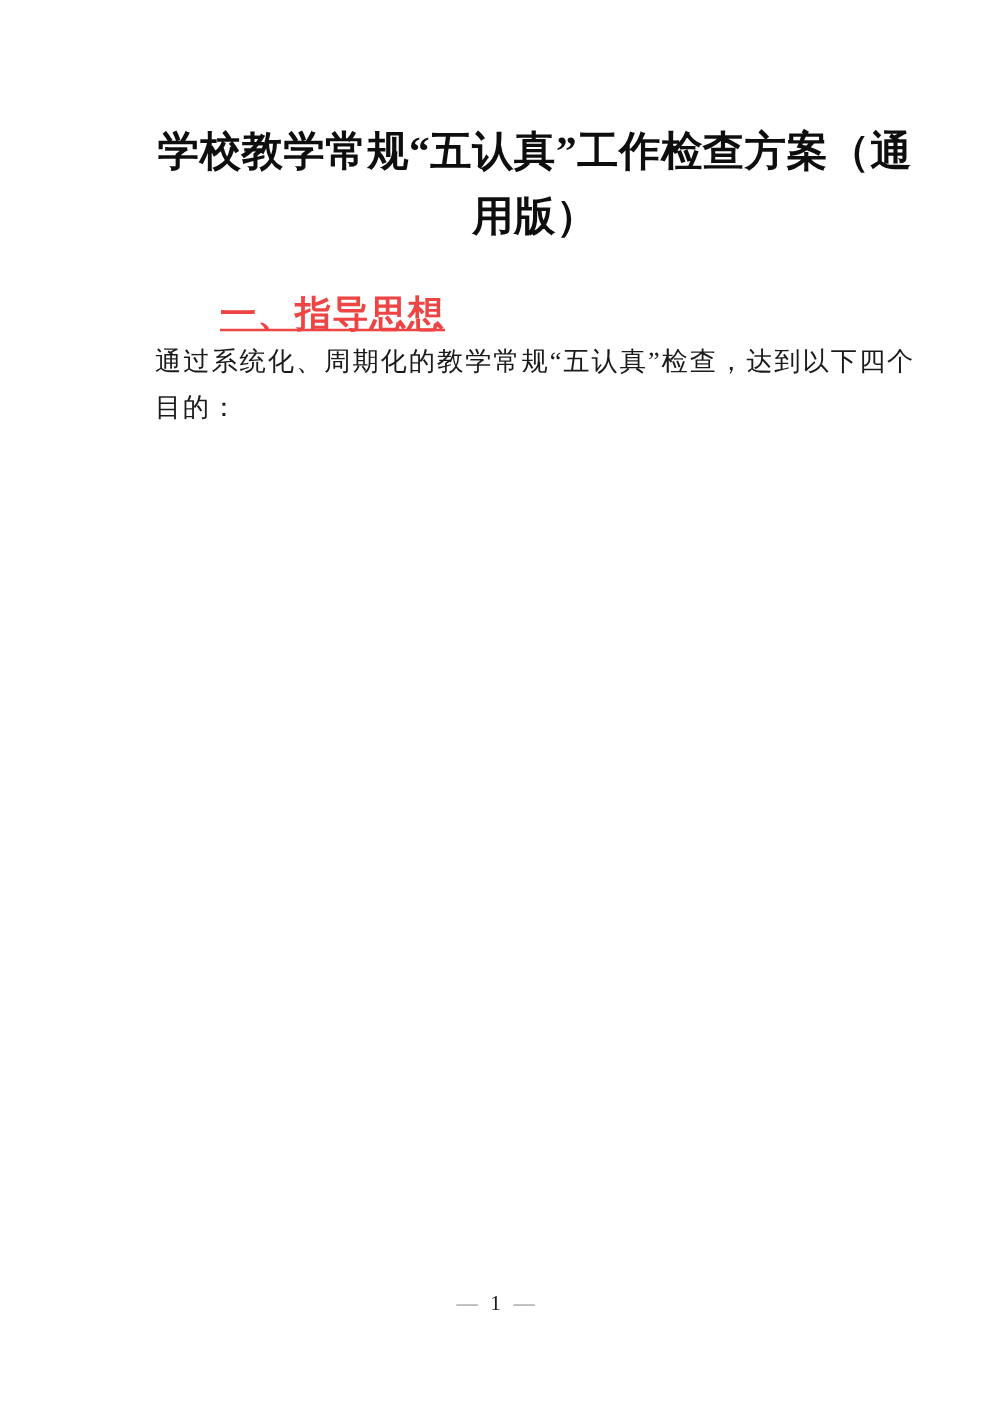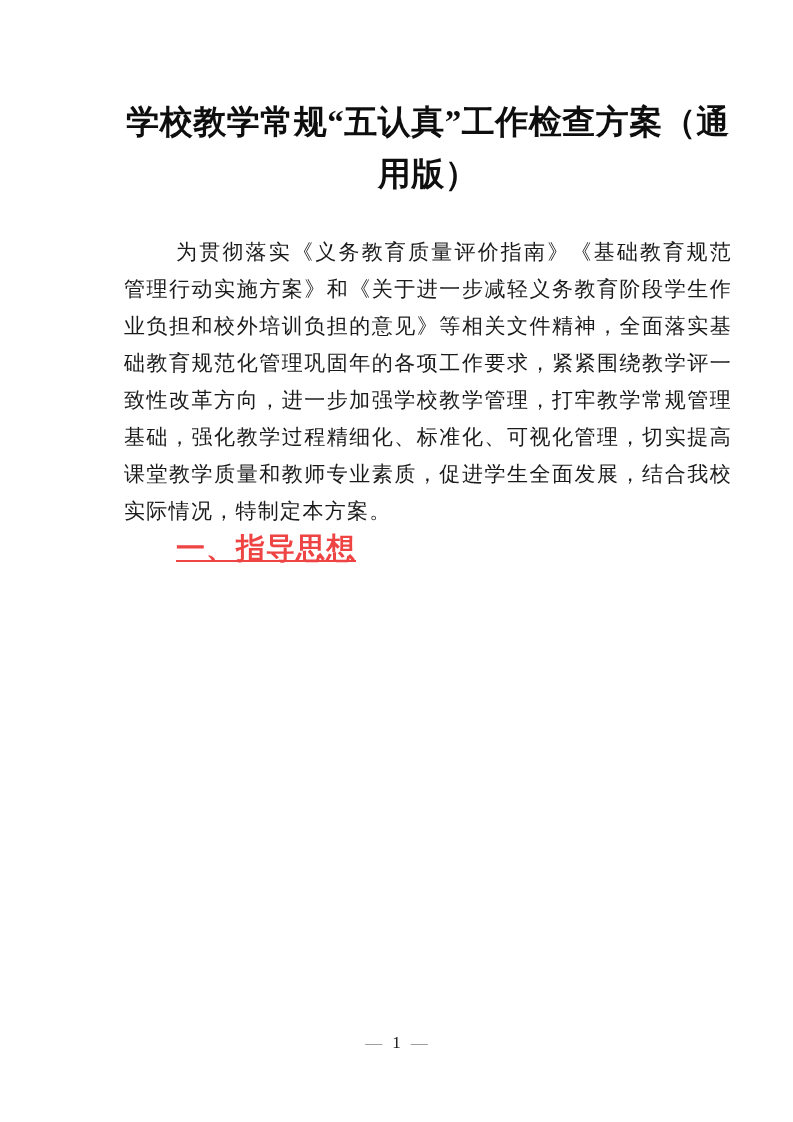--- a/index.html
+++ b/index.html
@@ -84,26 +84,26 @@
 </head>
 <body>
 
 <div class="page">
   <div class="content">
 
     <h1 class="doc-title">学校教学常规“五认真”工作检查方案（通用版）</h1>
 
     <div class="body-block">
 
-      <p class="para indent">为贯彻落实《义务教育质量评价指南》《基础教育规范管理行动实施方案》和《关于进一步减轻义务教育阶段学生作业负担和校外培训负担的意见》等相关文件精神，全面落实基础教育规范化管理巩固年的各项工作要求，紧紧围绕教学评一致性改革方向，进一步加强学校教学管理，打牢教学常规管理基础，强化教学过程精细化、标准化、可视化管理，切实提高课堂教学质量和教师专业素质，促进学生全面发展，结合我校实际情况，特制定本方案。</p>
 
       <h2 class="heading">一、指导思想</h2>
 
 
 
+      <p class="para">通过系统化、周期化的教学常规“五认真”检查，达到以下四个目的：</p>
 
     </div>
   </div>
 
   <div class="footer">
     <span class="dash">—</span><span class="num">1</span><span class="dash">—</span>
   </div>
 </div>
 
 </body></html>

